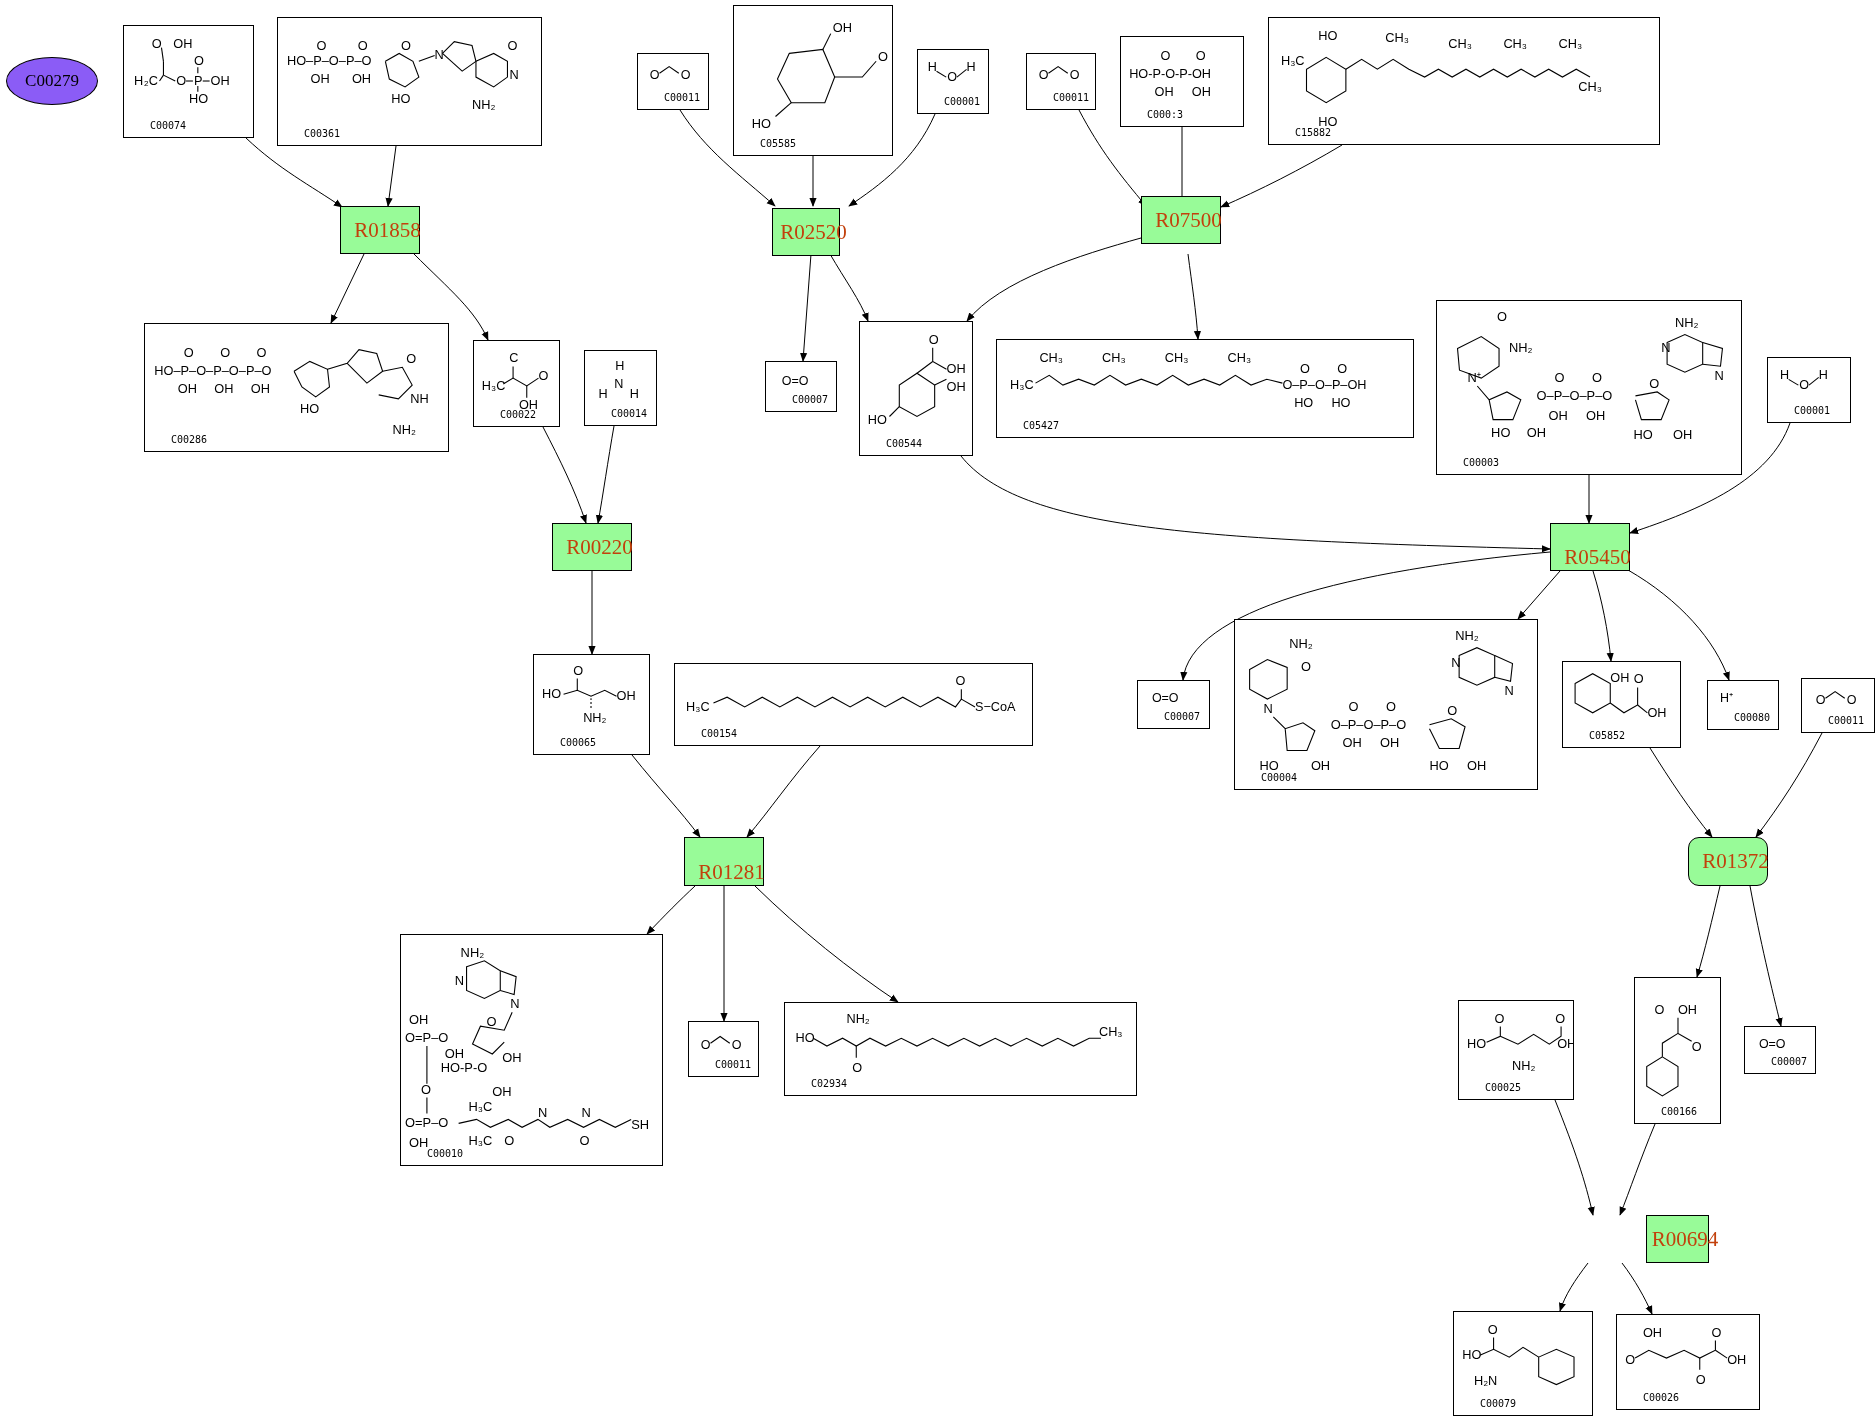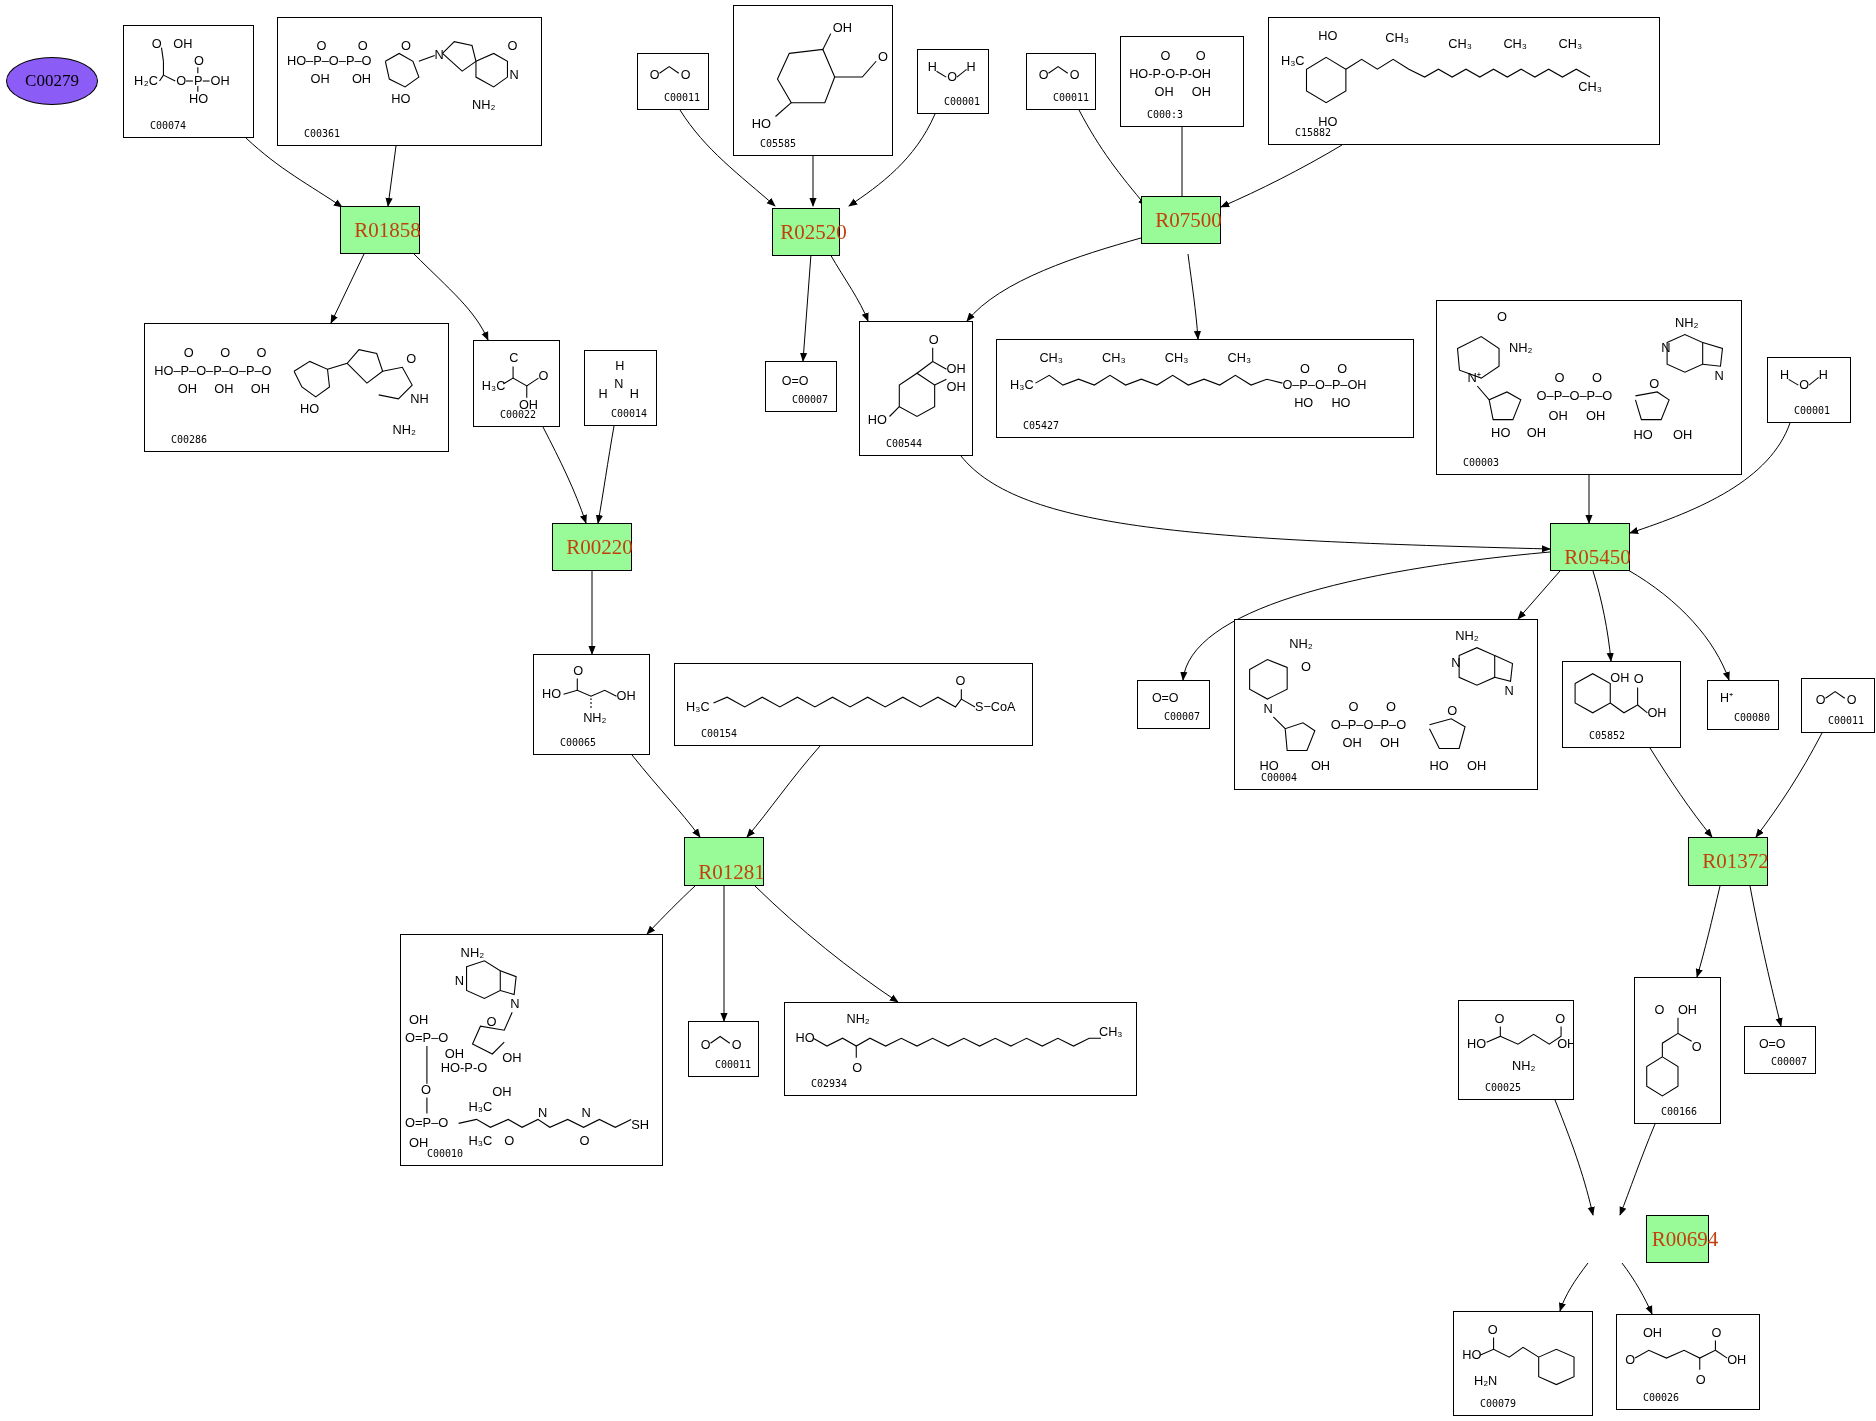--- a/index.html
+++ b/index.html
@@ -79,21 +79,21 @@
   </div>
 <div class="node reaction" style="left:552px;top:523px;width:80px;height:48px;">
     <span>R00220</span>
   </div>
 <div class="node reaction" style="left:1550px;top:523px;width:80px;height:48px;align-items:flex-end;">
     <span>R05450</span>
   </div>
 <div class="node reaction" style="left:684px;top:837px;width:80px;height:49px;align-items:flex-end;">
     <span>R01281</span>
   </div>
-<div class="node reaction" style="left:1688px;top:837px;width:80px;height:49px;">
+<div class="node reaction" style="left:1688px;top:837px;width:80px;height:49px;border-radius:11px;">
     <span>R01372</span>
   </div>
 <div class="node reaction" style="left:1646px;top:1215px;width:63px;height:48px;">
     <span>R00694</span>
   </div>
 
 <div class="node compound" style="left:123px;top:25px;width:131px;height:113px;">
   <svg class="mol" viewBox="0 0 131 113">
     <text x="28" y="22">O</text>
       <text x="50" y="22">OH</text>

